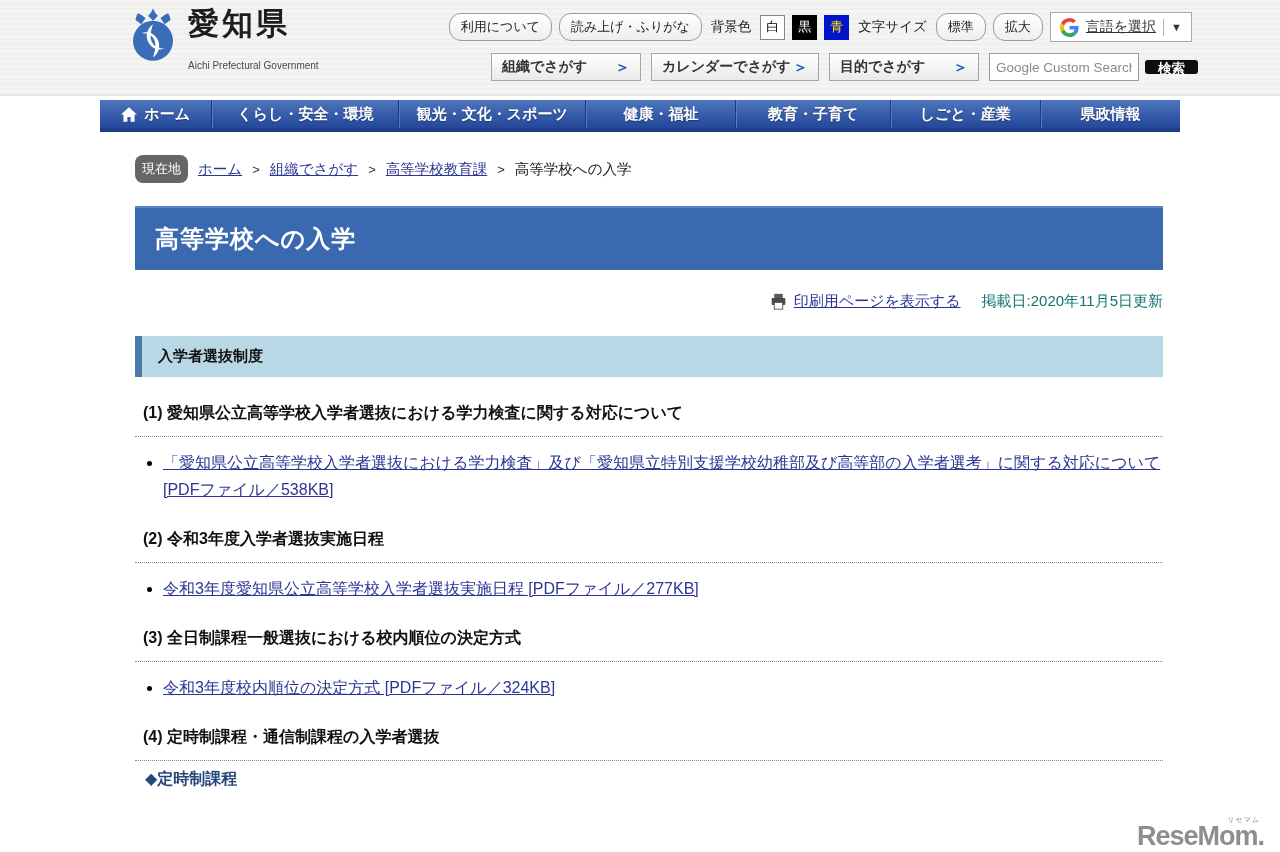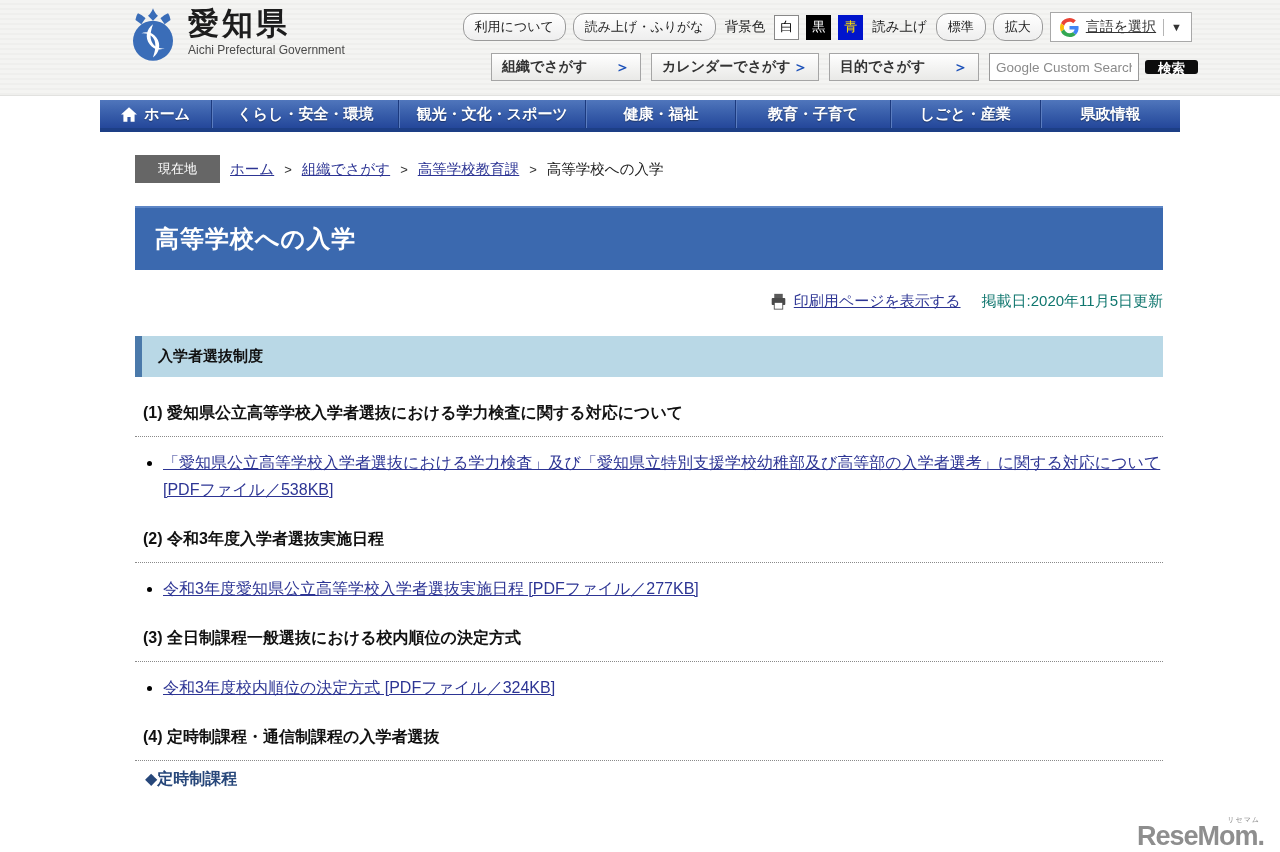--- a/index.html
+++ b/index.html
@@ -8,21 +8,21 @@
 
   
   .site-header{
     width:1280px; height:96px; position:relative;
     background:repeating-linear-gradient(180deg,#f4f4f2 0 3px,#efefed 3px 5px);
     border-bottom:1px solid #e2e2e0;
   }
   .logo-block{ position:absolute; left:128px; top:6px; display:flex; align-items:flex-start; gap:10px; cursor:pointer;}
   .logo-mark{ display:block; margin-top:2px;}
   .logo-title{ font-size:31px; font-weight:bold; color:#1d1d1d; letter-spacing:3px; line-height:1.15;}
-  .logo-sub{ font-size:12px; color:#4a4a4a; margin-top:1px;}
+  .logo-sub{ font-size:10px; color:#4a4a4a; margin-top:18px;}
 
   .utility-row{ position:absolute; top:12px; right:88px; display:flex; align-items:center; gap:7px; }
   .util-btn{ background:linear-gradient(#ffffff,#eeeeee); border:1px solid #9a9a9a; border-radius:12px;
     padding:4px 11px; font-size:13px; color:#222; cursor:pointer; font-family:inherit; white-space:nowrap;}
   .util-label{ font-size:13.5px; color:#222; margin:0 2px; white-space:nowrap;}
   .bg-btn{ width:25px; height:25px; border:1px solid #888; font-size:13px; display:flex; align-items:center;
     justify-content:center; cursor:pointer; font-family:inherit; padding:0;}
   .bg-white{ background:#fff; color:#000;}
   .bg-black{ background:#000; color:#fff; border-color:#000;}
   .bg-blue{ background:#0014cc; color:#ffe100; border-color:#0014cc;}
@@ -47,21 +47,21 @@
   
   .main-nav{ width:1080px; margin:4px 100px 0 100px; height:32px; display:flex;
     background:linear-gradient(180deg,#5076bc 0%,#3a60ac 45%,#24479a 100%);
     border-bottom:4px solid #1d3f86; }
   .nav-item{ display:flex; align-items:center; justify-content:center; gap:7px; color:#fff;
     font-size:15px; font-weight:bold; cursor:pointer; text-shadow:0 1px 1px rgba(0,0,0,.35); white-space:nowrap;}
   .nav-item + .nav-item{ border-left:1px solid #1c3a7e; box-shadow:inset 1px 0 0 #5b7dc0;}
 
   
   .breadcrumb-row{ margin:23px 0 0 135px; display:flex; align-items:center; gap:10px; font-size:14.5px;}
-  .loc-badge{ background:#666; color:#fff; font-size:13px; padding:5px 23px; border-radius:0;}
+  .loc-badge{ background:#666; color:#fff; font-size:13px; padding:5px 7px; border-radius:8px;}
   .crumb-link{ color:#2d3594; text-decoration:underline; cursor:pointer;}
   .crumb-sep{ color:#333; font-size:13px;}
   .crumb-current{ color:#222;}
 
   
   .content{ width:1028px; margin:0 0 0 135px; position:relative;}
   .page-title-banner{ margin-top:23px; height:64px; background:#3b69af; border-top:2px solid #5d86c6;
     display:flex; align-items:center; padding-left:20px;}
   .page-title-banner h1{ color:#fff; font-size:24px; font-weight:bold; letter-spacing:1px;}
 
@@ -111,21 +111,21 @@
     </div>
   </div>
 
   <div class="utility-row">
     <button class="util-btn">利用について</button>
     <button class="util-btn">読み上げ・ふりがな</button>
     <span class="util-label">背景色</span>
     <button class="bg-btn bg-white">白</button>
     <button class="bg-btn bg-black">黒</button>
     <button class="bg-btn bg-blue">青</button>
-    <span class="util-label">読み上げ</span>
+    <span class="util-label">文字サイズ</span>
     <button class="util-btn">標準</button>
     <button class="util-btn">拡大</button>
     <div class="lang-box">
       <span style="display:flex;">
         <svg width="19" height="19" viewBox="0 0 48 48">
           <path fill="#EA4335" d="M24 9.5c3.54 0 6.71 1.22 9.21 3.6l6.85-6.85C35.9 2.38 30.47 0 24 0 14.62 0 6.51 5.38 2.56 13.22l7.98 6.19C12.43 13.72 17.74 9.5 24 9.5z"></path>
           <path fill="#4285F4" d="M46.98 24.55c0-1.57-.15-3.09-.38-4.55H24v9.02h12.94c-.58 2.96-2.26 5.48-4.78 7.18l7.73 6c4.51-4.18 7.09-10.36 7.09-17.65z"></path>
           <path fill="#FBBC05" d="M10.53 28.59c-.48-1.45-.76-2.99-.76-4.59s.27-3.14.76-4.59l-7.98-6.19C.92 16.46 0 20.12 0 24c0 3.88.92 7.54 2.56 10.78l7.97-6.19z"></path>
           <path fill="#34A853" d="M24 48c6.48 0 11.93-2.13 15.89-5.81l-7.73-6c-2.15 1.45-4.92 2.3-8.16 2.3-6.26 0-11.57-4.22-13.47-9.91l-7.98 6.19C6.51 42.62 14.62 48 24 48z"></path>
         </svg>

